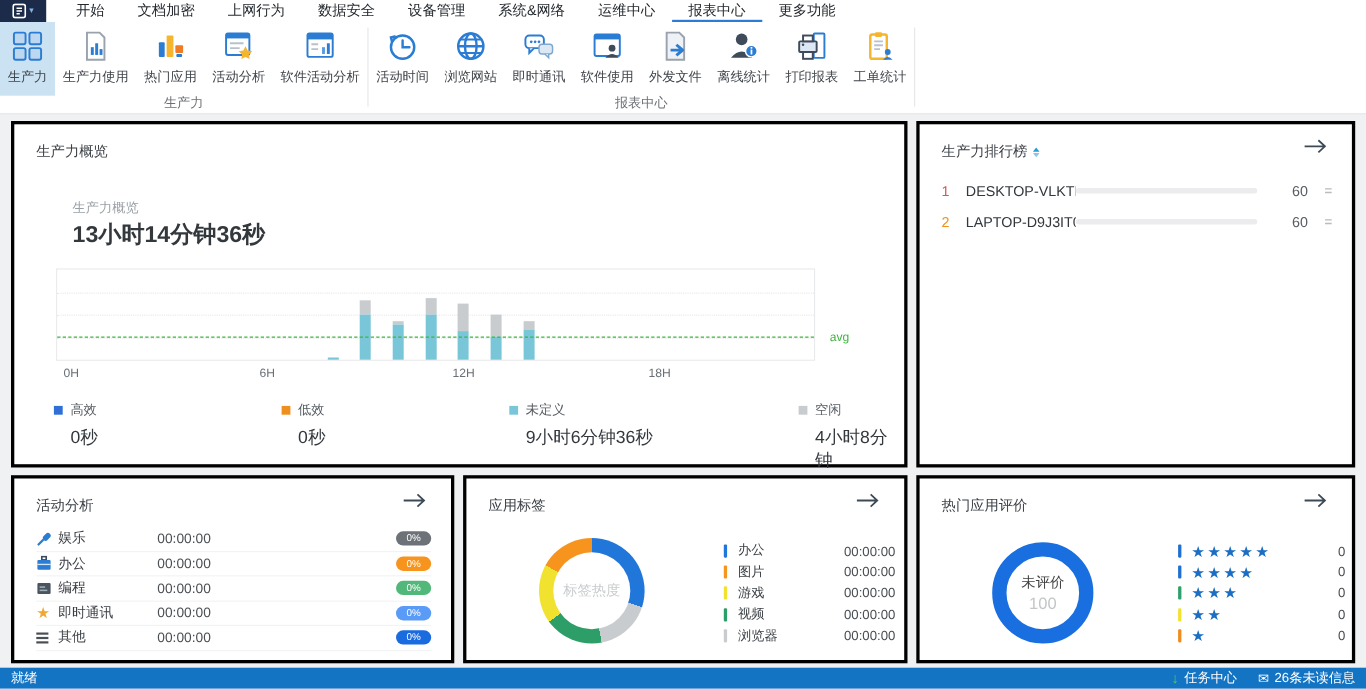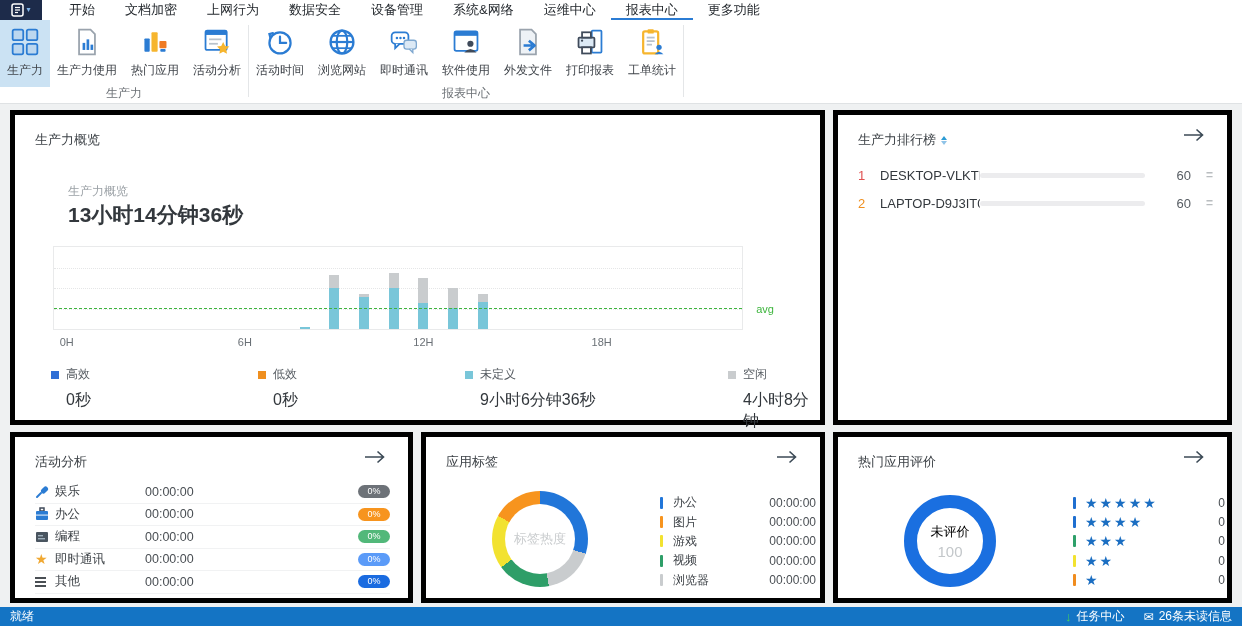--- a/index.html
+++ b/index.html
@@ -19,21 +19,21 @@
   .rgroup { display:flex; flex-direction:column; }
   .rtiles { display:flex; height:68px; }
   .rtile { display:flex; flex-direction:column; align-items:center; padding:5px 7px 2px; cursor:pointer; }
   .rtile.selected { background:#cbe2f3; }
   .ricon { width:34px; height:34px; display:flex; align-items:center; justify-content:center; }
   .rtext { font-size:12px; color:#40454b; margin-top:3px; white-space:nowrap; }
   .rlabel { height:16px; text-align:center; font-size:12px; color:#6b7075; line-height:13px; }
   .vsep { width:1px; background:#e4e6e8; margin:5px 0 6px; }
 
   
-  .panel { position:absolute; background:#fff; border:5px solid #000000; }
+  .panel { position:absolute; background:#fff; border:3px solid #000000; }
   .p-title { position:absolute; left:20px; top:16px; font-size:13px; color:#3c4146; display:flex; align-items:center; }
   .p-arrow { position:absolute; right:22px; top:13px; cursor:pointer; }
 
   #panel-overview { left:10px; top:110px; width:815px; height:315px; }
   .total-label { position:absolute; left:53px; top:68px; font-size:12px; color:#9aa0a5; }
   .total-value { position:absolute; left:53px; top:86px; font-size:21px; font-weight:bold; color:#33383d; }
   .chart-box { position:absolute; left:38px; top:131px; width:690px; height:84px; border:1px solid #e9eaeb; background:#fff; }
   .gridline { position:absolute; left:0; right:0; border-top:1px dotted #e5e6e7; }
   .bars { position:absolute; left:0; top:0; width:100%; height:100%; }
   .bar { position:absolute; bottom:0; width:10px; height:100%; display:flex; flex-direction:column; justify-content:flex-end; }
@@ -78,21 +78,21 @@
   .donut-hole span { font-size:13px; color:#c9ccce; }
   .tag-legend { position:absolute; left:234px; top:56px; width:156px; }
   .tag-row { display:flex; align-items:center; height:19.4px; cursor:pointer; }
   .tag-tick { width:3px; height:12px; border-radius:1px; }
   .tag-label { margin-left:10px; font-size:12px; color:#3a3f44; }
   .tag-time { margin-left:auto; font-size:12px; color:#4a4f54; }
 
   #panel-ratings { left:833px; top:432px; width:399px; height:171px; }
   .rating-ring { position:absolute; left:66px; top:58px; width:92px; height:92px; border:13px solid #1a6fe0; border-radius:50%; }
   .ring-center { position:absolute; left:66px; top:58px; width:92px; height:92px; display:flex; flex-direction:column; align-items:center; justify-content:center; }
-  .ring-center .rc1 { font-size:13px; color:#000000; }
+  .ring-center .rc1 { font-size:13px; color:#404040; }
   .ring-center .rc2 { font-size:15px; color:#c3c7ca; margin-top:2px; }
   .rate-legend { position:absolute; left:235px; top:56px; width:152px; }
   .rate-row { display:flex; align-items:center; height:19.4px; cursor:pointer; }
   .rate-tick { width:3px; height:12px; border-radius:1px; }
   .rate-stars { margin-left:9px; font-size:14px; color:#1b6ec2; letter-spacing:2px; line-height:1; }
   .rate-count { margin-left:auto; font-size:12px; color:#4a4f54; }
 
   
   .statusbar { position:absolute; left:0; bottom:0; width:1242px; height:19px; background:#1474c4; color:#fff; display:flex; align-items:center; font-size:12px; }
   .sb-left { padding-left:10px; }
@@ -169,20 +169,33 @@
           <svg width="30" height="30" viewBox="0 0 34 34">
             <rect x="4" y="4" width="24" height="22" rx="2" fill="#fff" stroke="#2b7cd3" stroke-width="2"></rect>
             <rect x="4" y="4" width="24" height="5" fill="#2b7cd3"></rect>
             <line x1="8" y1="14" x2="22" y2="14" stroke="#b9c2cb" stroke-width="2"></line>
             <line x1="8" y1="19" x2="18" y2="19" stroke="#b9c2cb" stroke-width="2"></line>
             <path d="M24 17 l2.2 4.4 4.8 .7 -3.5 3.4 .8 4.8 -4.3 -2.3 -4.3 2.3 .8 -4.8 -3.5 -3.4 4.8 -.7 z" fill="#f6b52e"></path>
           </svg>
         </div>
         <div class="rtext">活动分析</div>
       </div>
+      <div class="rtile">
+        <div class="ricon">
+          <svg width="30" height="30" viewBox="0 0 34 34">
+            <rect x="4" y="4" width="26" height="24" rx="2" fill="#fff" stroke="#2b7cd3" stroke-width="2"></rect>
+            <rect x="4" y="4" width="26" height="6" fill="#2b7cd3"></rect>
+            <line x1="8" y1="15" x2="15" y2="15" stroke="#b9c2cb" stroke-width="2"></line>
+            <line x1="8" y1="20" x2="15" y2="20" stroke="#b9c2cb" stroke-width="2"></line>
+            <rect x="19" y="18" width="3" height="7" fill="#5a9bdc"></rect>
+            <rect x="24" y="14" width="3" height="11" fill="#2b7cd3"></rect>
+          </svg>
+        </div>
+        <div class="rtext">软件活动分析</div>
+      </div>
     </div>
     <div class="rlabel">生产力</div>
   </div>
   <div class="vsep"></div>
   <div class="rgroup">
     <div class="rtiles">
       <div class="rtile">
         <div class="ricon">
           <svg width="30" height="30" viewBox="0 0 34 34">
             <circle cx="17" cy="18" r="12" fill="none" stroke="#2b7cd3" stroke-width="2.5"></circle>
@@ -230,20 +243,32 @@
         <div class="rtext">软件使用</div>
       </div>
       <div class="rtile">
         <div class="ricon">
           <svg width="30" height="30" viewBox="0 0 34 34">
             <path d="M8 3 h13 l5 5 v23 h-18 z" fill="#eef2f6" stroke="#9aa3ad" stroke-width="2"></path>
             <path d="M12 21 h10 M18 15.5 l6.5 5.5 -6.5 5.5" fill="none" stroke="#2b7cd3" stroke-width="3" stroke-linejoin="round"></path>
           </svg>
         </div>
         <div class="rtext">外发文件</div>
+      </div>
+      <div class="rtile">
+        <div class="ricon">
+          <svg width="30" height="30" viewBox="0 0 34 34">
+            <circle cx="15" cy="10" r="6" fill="#3f4a5a"></circle>
+            <path d="M4 29 q11 -13 22 0 z" fill="#3f4a5a"></path>
+            <circle cx="25" cy="22" r="6" fill="#2b7cd3" stroke="#fff" stroke-width="1.5"></circle>
+            <rect x="24.2" y="20.5" width="1.8" height="5" fill="#fff"></rect>
+            <rect x="24.2" y="17.8" width="1.8" height="1.8" fill="#fff"></rect>
+          </svg>
+        </div>
+        <div class="rtext">离线统计</div>
       </div>
       <div class="rtile">
         <div class="ricon">
           <svg width="30" height="30" viewBox="0 0 34 34">
             <rect x="19" y="4" width="11" height="25" rx="1" fill="#fff" stroke="#2b7cd3" stroke-width="2"></rect>
             <rect x="4" y="12" width="18" height="11" rx="1" fill="#dce9f5" stroke="#3f4a5a" stroke-width="2"></rect>
             <rect x="8" y="6" width="10" height="6" fill="#fff" stroke="#3f4a5a" stroke-width="2"></rect>
             <rect x="8" y="23" width="10" height="7" fill="#fff" stroke="#3f4a5a" stroke-width="2"></rect>
             <circle cx="8" cy="15.5" r="1.3" fill="#3f4a5a"></circle>
           </svg>

